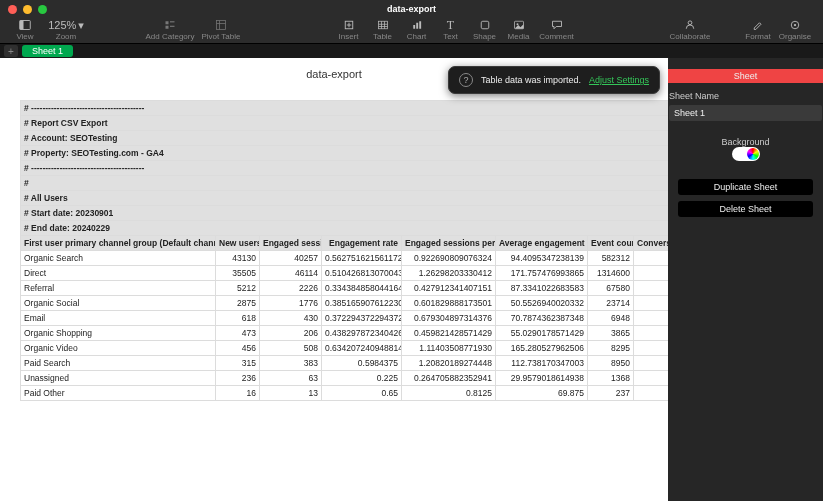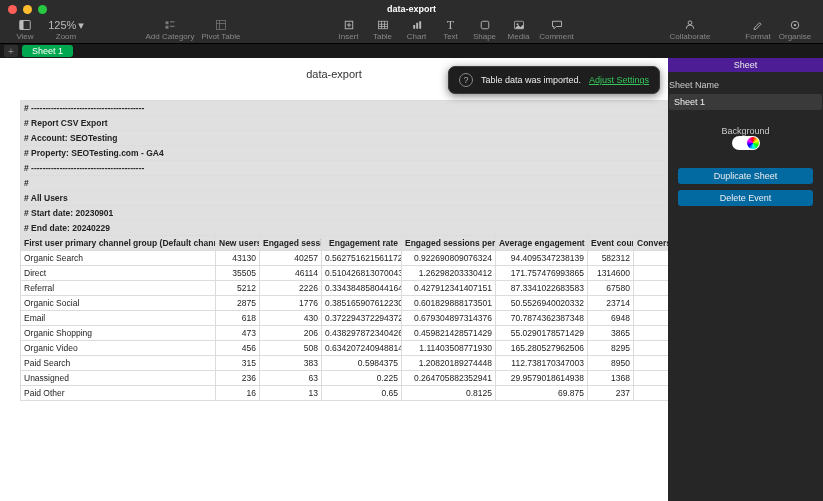--- a/index.html
+++ b/index.html
@@ -51,29 +51,29 @@
   col.c0 { width: 195px; }
   col.c1 { width: 44px; }
   col.c2 { width: 62px; }
   col.c3 { width: 80px; }
   col.c4 { width: 94px; }
   col.c5 { width: 92px; }
   col.c6 { width: 46px; }
   col.c7 { width: 35px; }
 
   
-  .insp-head { height: 14px; background: #4c1d95; text-align: center; font-size: 9px; line-height: 14px; color: #eee; }
+  .insp-head { height: 14px; background: #ef4444; text-align: center; font-size: 9px; line-height: 14px; color: #eee; margin-top: 11px; }
   .insp-sec { padding: 8px 1px; }
   .insp-label { font-size: 9px; color: #ccc; margin-bottom: 4px; display: block; }
   .insp-input { width: 100%; background: #3a3a3a; border: none; color: #eee; font-size: 9px; padding: 3px 5px; border-radius: 2px; }
   .bg-row { display: flex; align-items: center; justify-content: space-between; padding: 8px 10px 6px; flex-direction: column; }
   .bg-toggle { width: 28px; height: 14px; background: #fff; border-radius: 7px; position: relative; }
   .bg-toggle::after { content: ""; position: absolute; right: 1px; top: 1px; width: 12px; height: 12px; border-radius: 50%; background: conic-gradient(red, yellow, lime, cyan, blue, magenta, red); }
   .insp-btnrow { padding: 4px 10px; }
-  .insp-btn { width: 100%; background: #0369a1; border: none; color: #eee; font-size: 9px; padding: 3px 0; border-radius: 3px; margin-bottom: 6px; cursor: pointer; }
+  .insp-btn { width: 100%; background: #000000; border: none; color: #eee; font-size: 9px; padding: 3px 0; border-radius: 3px; margin-bottom: 6px; cursor: pointer; }
 
   .inline-svg { width: 12px; height: 12px; display: block; }
 </style>
 </head>
 <body>
 
 <div class="titlebar">
   <div class="traffic">
     <span class="tl-close"></span>
     <span class="tl-min"></span>
@@ -399,16 +399,16 @@
       <span class="insp-label">Sheet Name</span>
       <input class="insp-input" value="Sheet 1" style="">
     </div>
     <div class="bg-row">
       <span>Background</span>
       <div class="bg-toggle"></div>
     </div>
     <div style="height:8px"></div>
     <div class="insp-btnrow">
       <button class="insp-btn">Duplicate Sheet</button>
-      <button class="insp-btn">Delete Event</button>
+      <button class="insp-btn">Delete Sheet</button>
     </div>
   </div>
 </div>
 
 </body></html>

